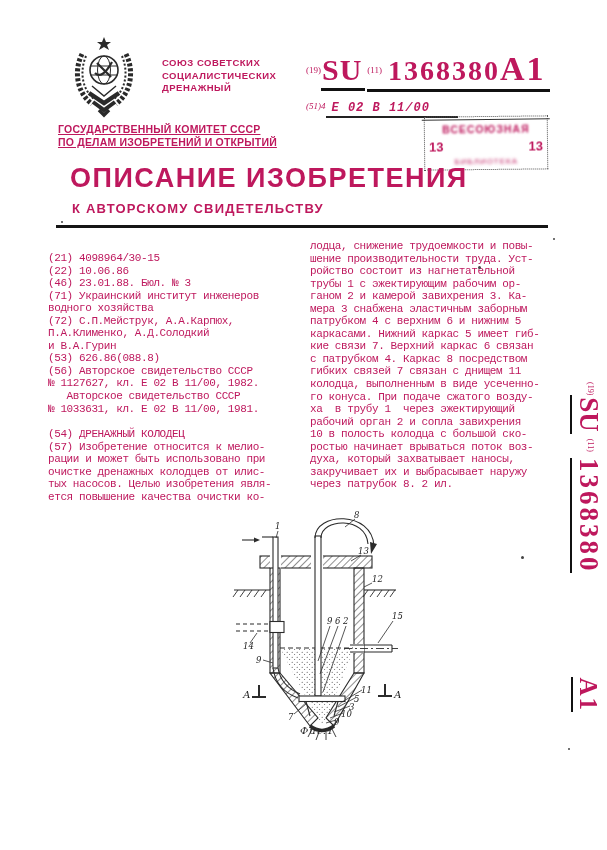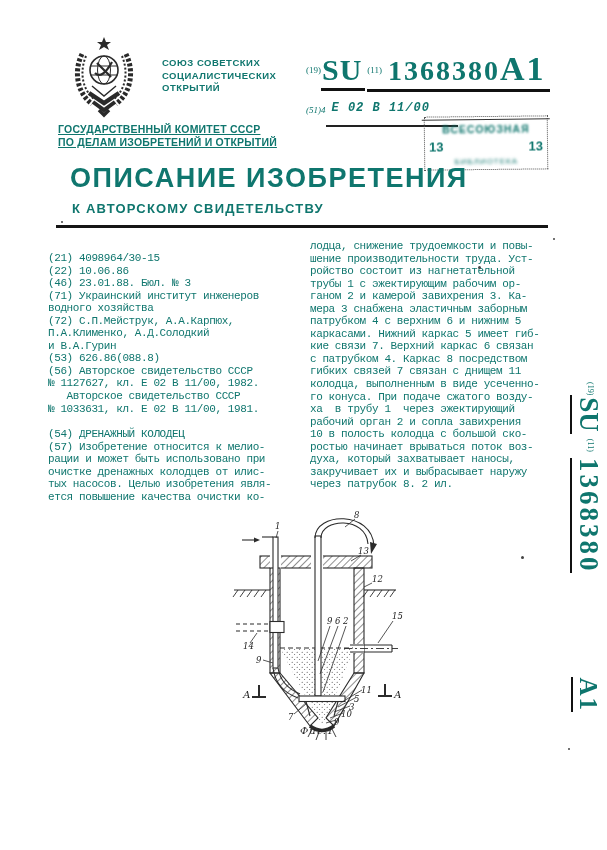--- a/index.html
+++ b/index.html
@@ -1,32 +1,32 @@
 <!DOCTYPE html>
 <html><head>
 <meta charset="utf-8">
 <style>
   html,body{margin:0;padding:0;background:#ffffff;}
   .page{position:relative;width:607px;height:850px;background:#fff;overflow:hidden;
-        font-family:"Liberation Sans",sans-serif;color:#0f766e;}
+        font-family:"Liberation Sans",sans-serif;color:#be185d;}
   .abs{position:absolute;}
 
   
   .union{left:162px;top:57px;font-size:9.5px;font-weight:bold;line-height:12.5px;letter-spacing:.5px;}
   .committee{left:58px;top:123px;font-size:10.5px;font-weight:bold;line-height:13px;letter-spacing:.2px;text-decoration:underline;}
   .hdr-right{left:306px;top:50px;width:242px;display:flex;align-items:baseline;}
   .tiny{font-size:9px;position:relative;top:-7px;font-family:"Liberation Serif",serif;}
   .su{font-family:"Liberation Serif",serif;font-weight:bold;font-size:30px;letter-spacing:1px;
       border-bottom:3px solid #111;padding:0 3px 1px 1px;}
   .docnum-wrap{flex:1;display:flex;align-items:baseline;border-bottom:3px solid #111;margin-left:2px;padding-bottom:1px;}
   .docnum{font-family:"Liberation Serif",serif;font-weight:bold;font-size:28px;letter-spacing:2px;margin-left:6px;}
   .kind{font-family:"Liberation Serif",serif;font-weight:bold;font-size:34px;margin-left:auto;margin-right:4px;letter-spacing:2px;}
   .ipc-row{left:306px;top:101px;display:flex;align-items:center;font-style:italic;}
   .ipc{font-family:"Liberation Mono","DejaVu Sans Mono",monospace;font-weight:bold;font-size:12px;
-       border-bottom:2px solid #222;padding:0 28px 10px 6px;letter-spacing:1px;}
+       border-bottom:2px solid #222;padding:0 28px 1px 6px;letter-spacing:1px;}
   .stamp{left:424px;top:116px;width:124px;height:54px;border:1.5px dotted #555;
          display:flex;flex-direction:column;align-items:center;justify-content:space-between;
          padding:3px 4px;box-sizing:border-box;transform:rotate(-.6deg);}
   .stamp-solid{width:112%;height:0;border-top:1.5px solid #333;margin-top:-1px;}
   .stamp-l1{font-size:10.5px;font-weight:bold;letter-spacing:1px;filter:blur(.9px);}
   .stamp-mid{width:100%;display:flex;justify-content:space-between;font-size:13px;font-weight:bold;filter:blur(.7px);}
   .stamp-l2{font-size:8px;letter-spacing:1px;filter:blur(1.4px);}
   .doc-title{left:70px;top:163px;font-size:27px;font-weight:bold;letter-spacing:1.5px;}
   .doc-subtitle{left:72px;top:201px;font-size:13px;font-weight:bold;letter-spacing:1.2px;}
   .hrule{left:56px;top:225px;width:492px;height:3px;background:#151515;}
@@ -74,21 +74,21 @@
       <path d="M17,57 L32,67 L47,57" stroke-width="4.5"></path>
       <path d="M21,66 L32,74 L43,66" stroke-width="4"></path>
       <path d="M27,74 L32,79 L37,74" stroke-width="3.5"></path>
     </g>
   </svg>
 
   <div class="abs union">
 
   <div>СОЮЗ СОВЕТСКИХ</div>
       <div>СОЦИАЛИСТИЧЕСКИХ</div>
-      <div>ОТКРЫТИЙ</div>
+      <div>ДРЕНАЖНЫЙ</div>
     </div>
 
   <div class="abs hdr-right">
     <span class="tiny">(19)</span>
     <span class="su">SU</span>
     <span class="docnum-wrap">
       <span class="tiny">(11)</span>
       <span class="docnum">1368380</span>
       <span class="kind">A1</span>
     </span>

